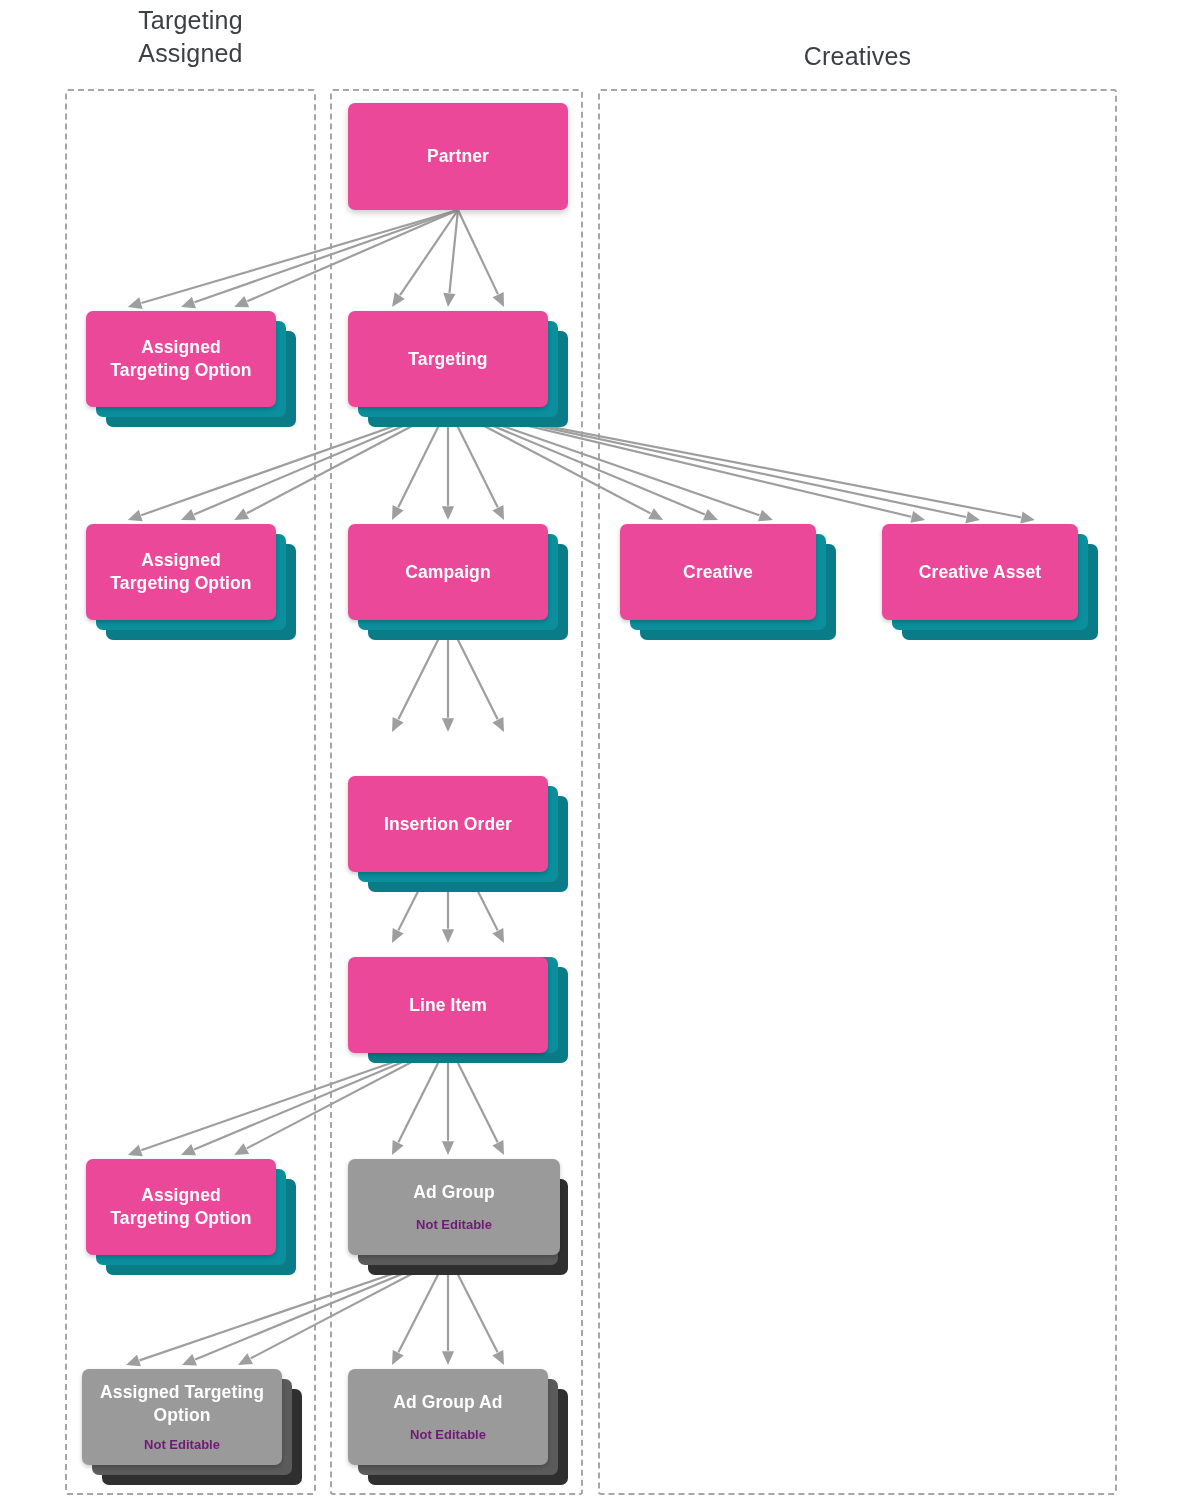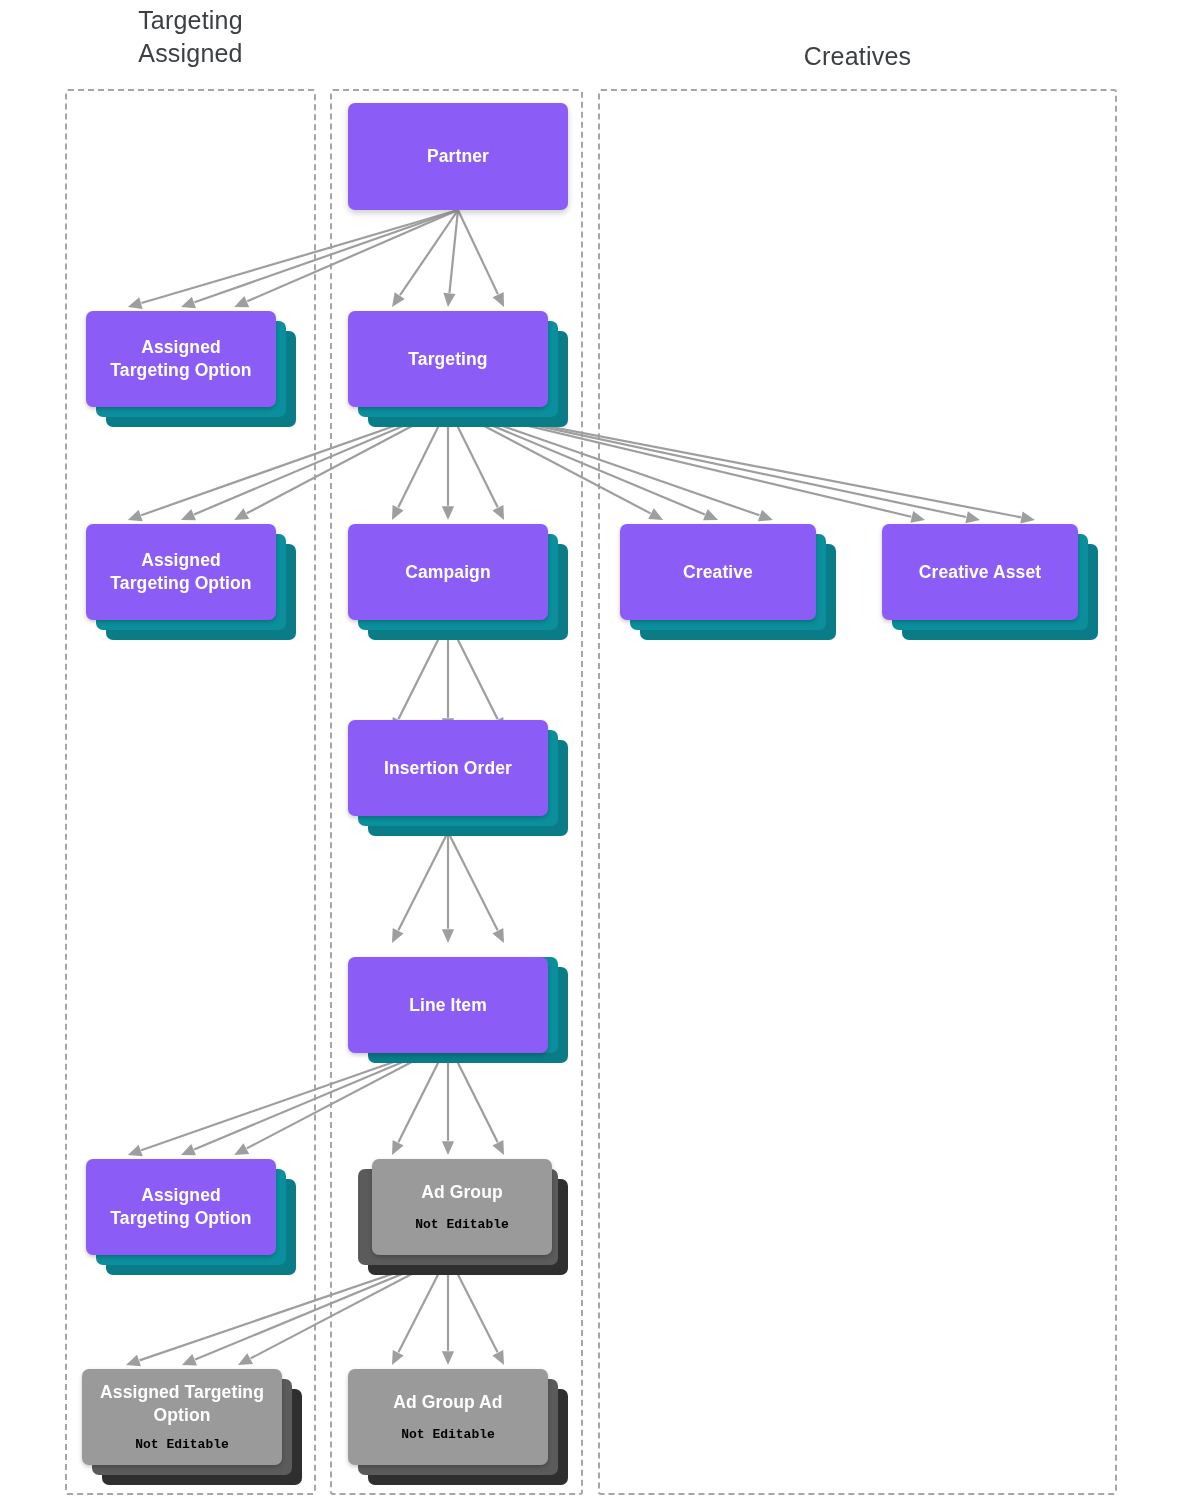--- a/index.html
+++ b/index.html
@@ -25,25 +25,25 @@
   .node{position:absolute;box-sizing:border-box;}
   .card{position:absolute;left:0;top:0;border-radius:7px;
         box-sizing:border-box;}
   .card.s2{}
   .card.s1{}
   .card.face{display:flex;flex-direction:column;align-items:center;
              justify-content:center;
              box-shadow:0 2px 4px rgba(0,0,0,.22);}
   .title{color:#ffffff;font-weight:bold;font-size:17.5px;line-height:23px;
          text-align:center;letter-spacing:.1px;}
-  .sub{color:#000000;font-weight:bold;font-size:13px;line-height:17px;
-       text-align:left;margin-top:12px;font-family:Liberation Mono, monospace;}
-
-  
-  .cyan .face{background:#8b5cf6;}
+  .sub{color:#701a75;font-weight:bold;font-size:13px;line-height:17px;
+       text-align:left;margin-top:12px;}
+
+  
+  .cyan .face{background:#ec4899;}
   .cyan .s1{background:#0b8f9c;}
   .cyan .s2{background:#0a7c88;}
   
   .grey .face{background:#9a9a9a;}
   .grey .s1{background:#5b5b5b;}
   .grey .s2{background:#2f2f2f;}
 
   .flat .face{box-shadow:0 3px 6px rgba(0,0,0,.20);}
 </style>
 </head>
@@ -183,21 +183,21 @@
   </div>
 
   <div class="node cyan" style="left:620px;top:524px;width:196px;height:96px;">
     <div class="card s2" style="left:20px;top:20px;width:196px;height:96px;"></div>
     <div class="card s1" style="left:10px;top:10px;width:196px;height:96px;"></div>
     <div class="card face" style="width:196px;height:96px;">
       <div class="title">Creative</div>
     </div>
   </div>
 
-  <div class="node cyan" style="left:348px;top:720px;width:163px;height:96px;">
+  <div class="node cyan" style="left:348px;top:776px;width:163px;height:96px;">
     <div class="card s2" style="left:20px;top:20px;width:200px;height:96px;"></div>
     <div class="card s1" style="left:10px;top:10px;width:200px;height:96px;"></div>
     <div class="card face" style="width:200px;height:96px;">
       <div class="title">Insertion Order</div>
     </div>
   </div>
 
   <div class="node cyan" style="left:348px;top:947px;width:200px;height:96px;">
     <div class="card s2" style="left:20px;top:20px;width:200px;height:96px;"></div>
     <div class="card s1" style="left:10px;top:10px;width:200px;height:96px;"></div>
@@ -210,21 +210,21 @@
     <div class="card s2" style="left:20px;top:20px;width:190px;height:96px;"></div>
     <div class="card s1" style="left:10px;top:10px;width:190px;height:96px;"></div>
     <div class="card face" style="width:190px;height:96px;">
       <div class="title" style="max-width:150px;">Assigned Targeting Option</div>
     </div>
   </div>
 
   <div class="node grey" style="left:348px;top:1159px;width:200px;height:96px;">
     <div class="card s2" style="left:20px;top:20px;width:200px;height:96px;"></div>
     <div class="card s1" style="left:10px;top:10px;width:200px;height:96px;"></div>
-    <div class="card face" style="width:180px;height:96px;margin-left:24px;">
+    <div class="card face" style="width:212px;height:96px;">
       <div class="title">Ad Group</div>
       <div class="sub">Not Editable</div>
     </div>
   </div>
 
   <div class="node grey" style="left:82px;top:1369px;width:200px;height:96px;">
     <div class="card s2" style="left:20px;top:20px;width:200px;height:96px;"></div>
     <div class="card s1" style="left:10px;top:10px;width:200px;height:96px;"></div>
     <div class="card face" style="width:200px;height:96px;">
       <div class="title" style="max-width:190px;">Assigned Targeting Option</div>

